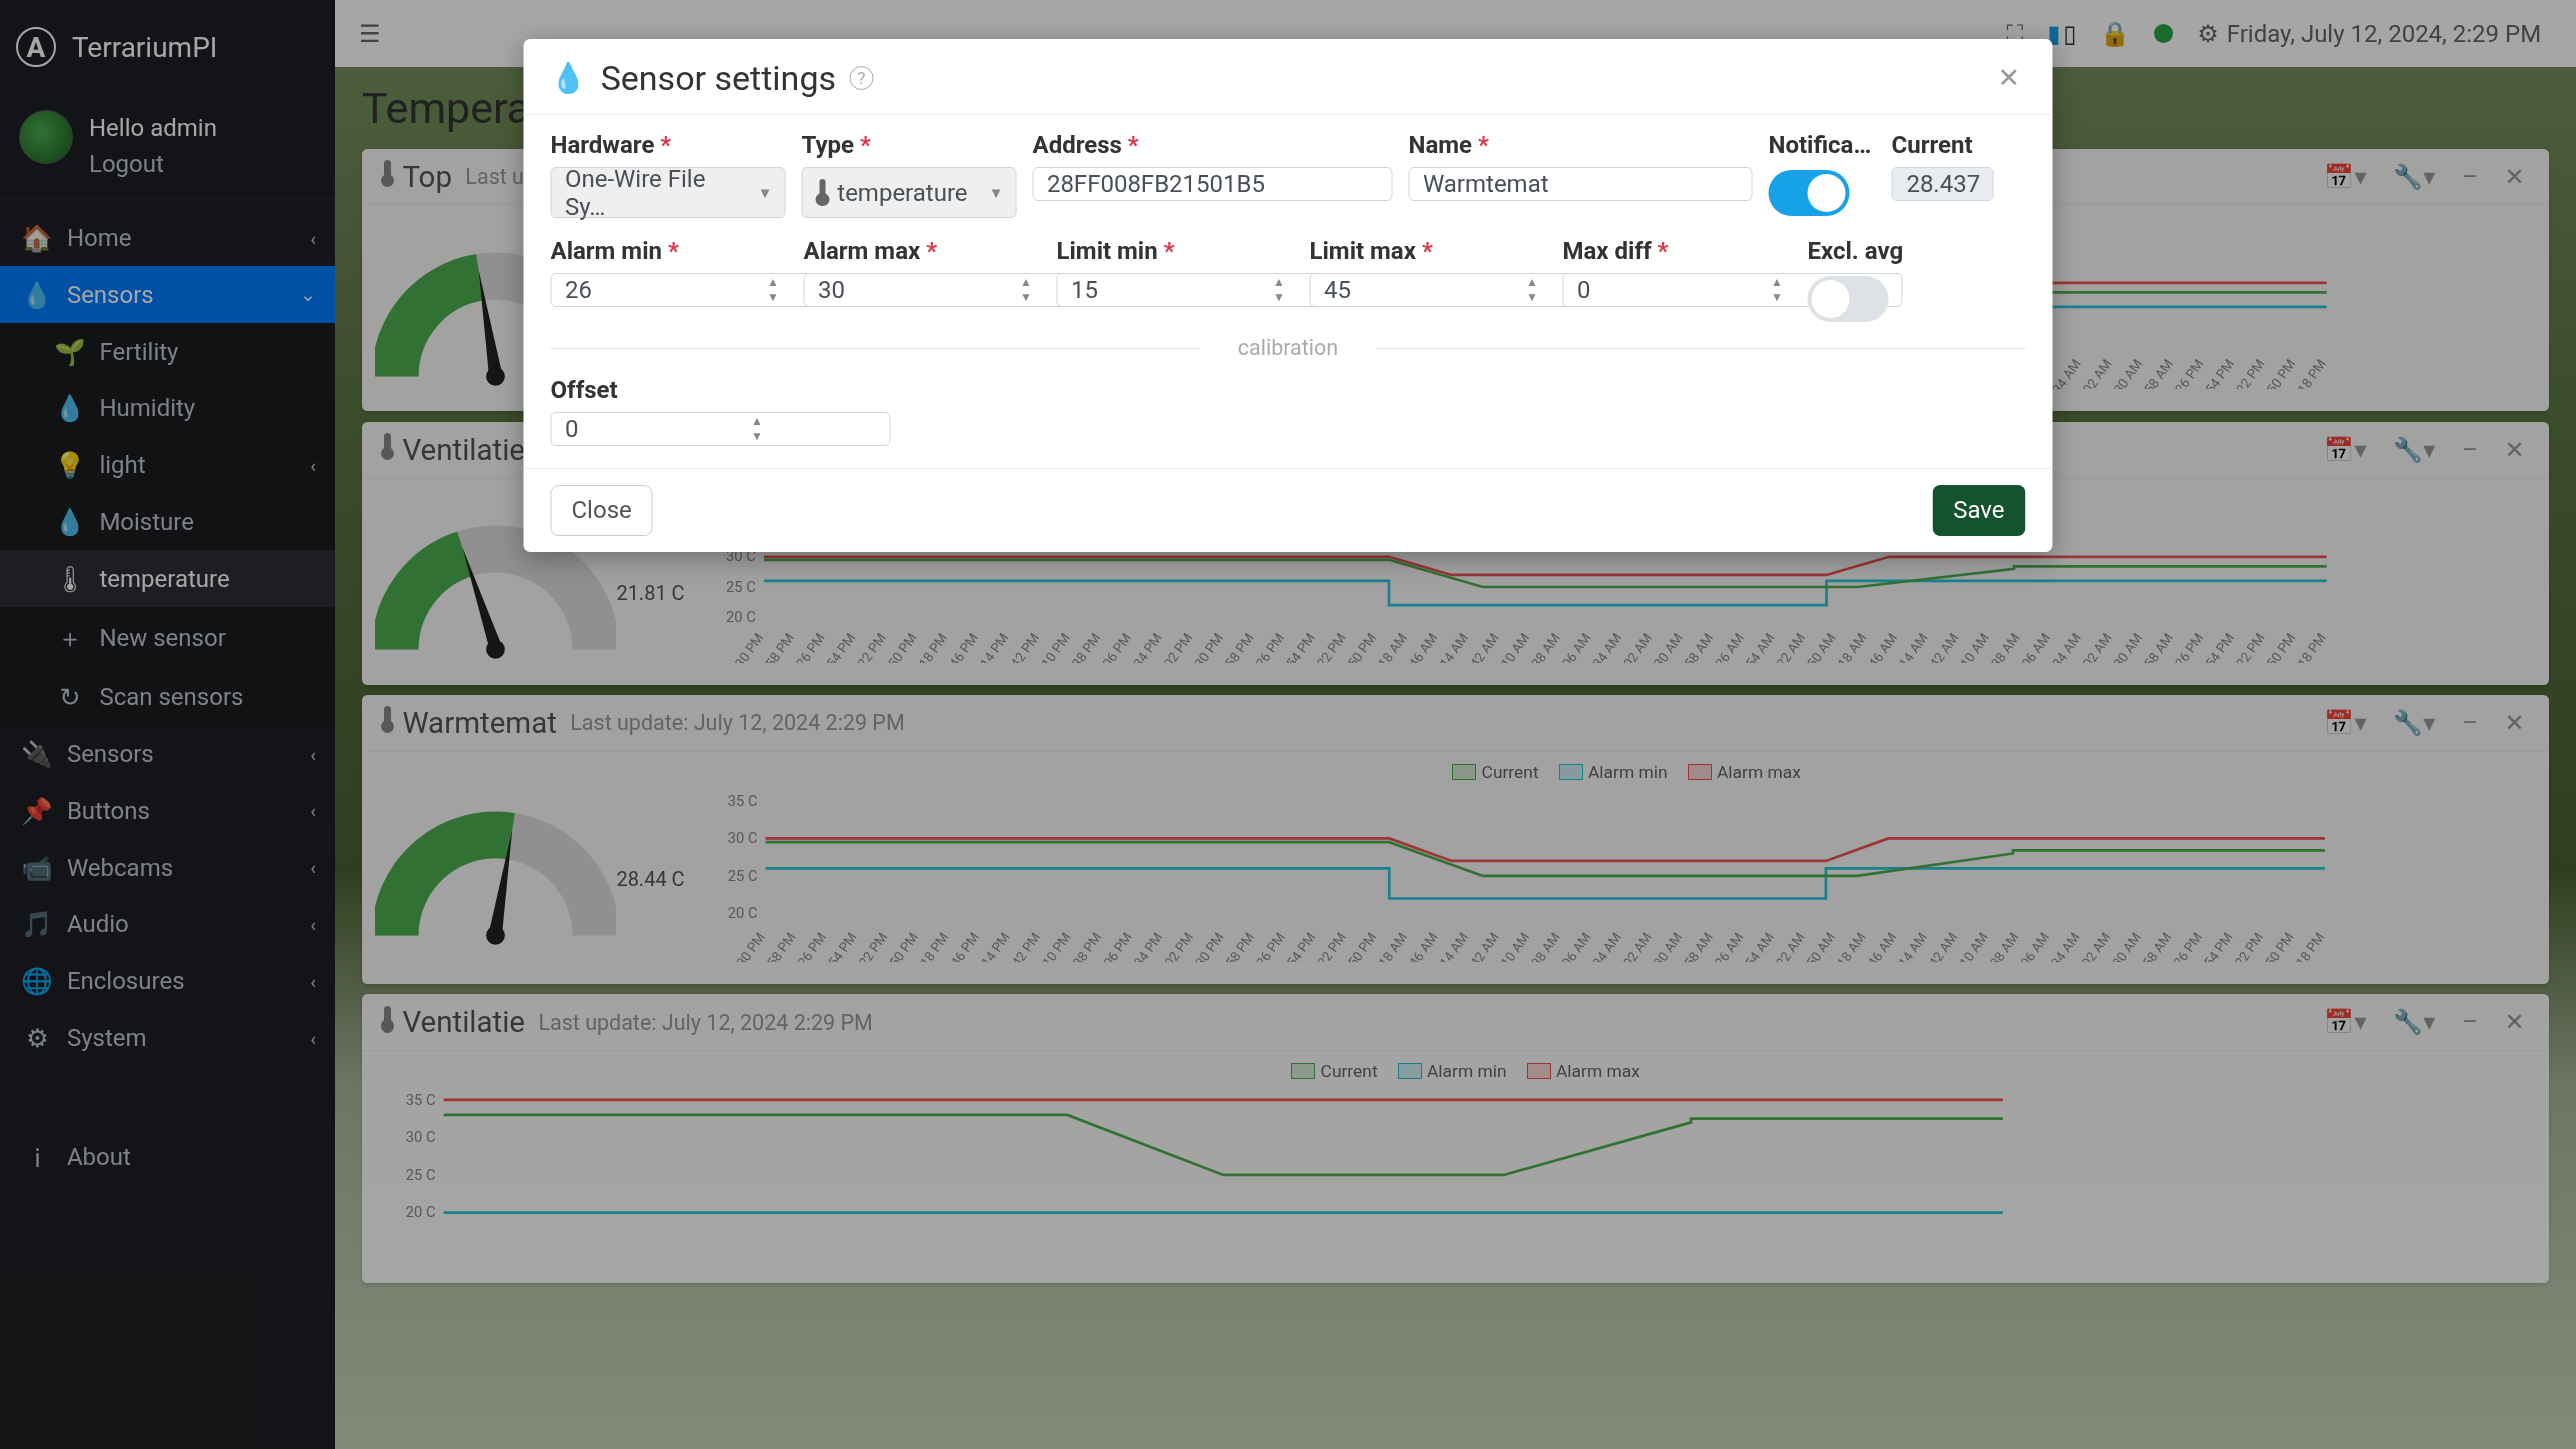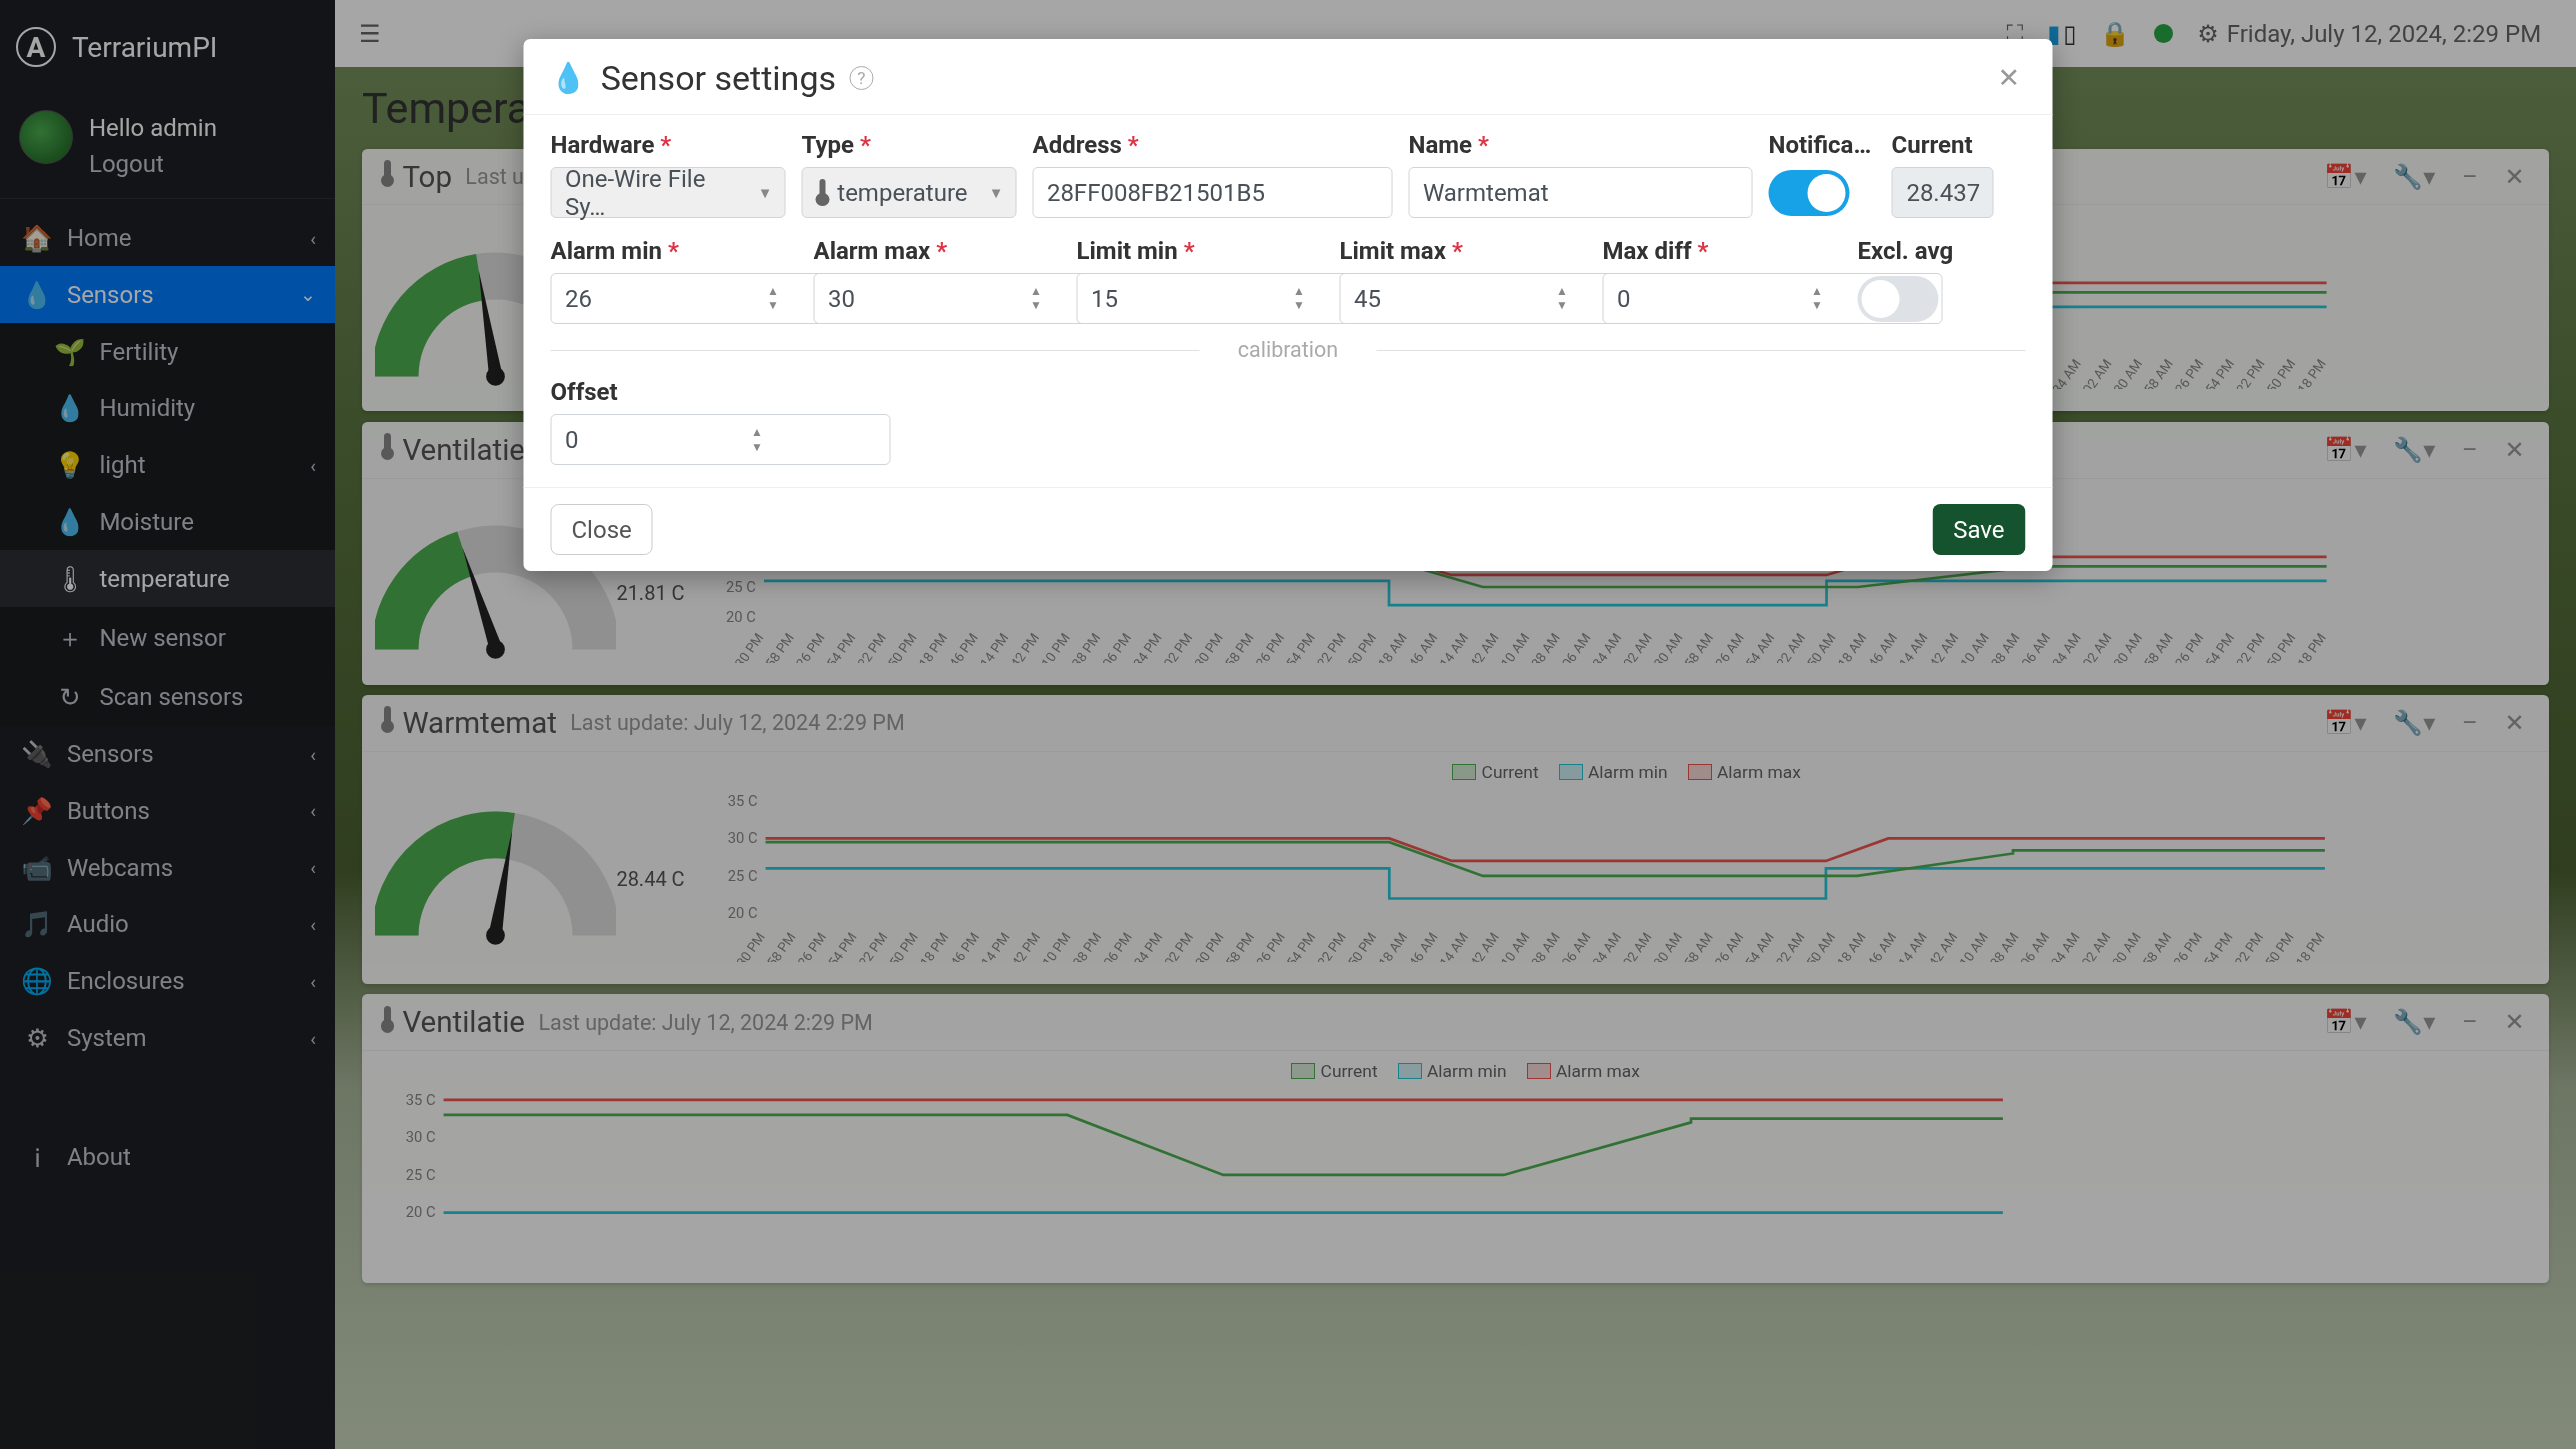--- a/index.html
+++ b/index.html
@@ -66,25 +66,25 @@
 .modal-title{font-size:34px;font-weight:400;color:#333}
 .modal-help{width:24px;height:24px;border:1.3px solid #aaa;border-radius:50%;display:inline-flex;align-items:center;justify-content:center;color:#aaa;font-size:17.4px;cursor:pointer}
 .modal-close{margin-left:auto;font-size:27px;color:#999;cursor:pointer;padding:0 5.4px}
 .modal-body{padding:16px 27px 21.5px 27px;border-top:0.7px solid #eee;border-bottom:0.7px solid #eee}
 .modal-footer{padding:16px 27px;display:flex}
 .btn{padding:10.7px 20px;border-radius:8px;font-size:24px;cursor:pointer;border:0.7px solid transparent}
 .btn-default{background:#fff;border-color:#ccc;color:#555}
 .btn-primary{background:#14532d;color:#fff;margin-left:auto}
 
 .form-row{display:grid;grid-template-columns:251px 231px 376px 360px 123px 102px;gap:0;margin-bottom:19px}
-.form-row-2{display:grid;grid-template-columns:251px 251px 251px 251px 243px 121px;gap:12px;margin-bottom:8px}
+.form-row-2{display:grid;grid-template-columns:251px 251px 251px 251px 243px 121px;gap:2px;margin-bottom:8px}
 .form-group{display:flex;flex-direction:column;padding-right:16px}
 .form-label{font-weight:700;color:#333;margin-bottom:8px;font-size:24px;white-space:nowrap;overflow:hidden;text-overflow:ellipsis}
 .req{color:#dc3545}
-.form-control{height:51px;border:0.7px solid #ced4da;border-radius:5.4px;padding:0 13.4px;font-size:24px;color:#495057;background:#fff}
+.form-control{height:34px;border:0.7px solid #ced4da;border-radius:5.4px;padding:0 13.4px;font-size:24px;color:#495057;background:#fff}
 .form-control[readonly]{background:#e9ecef}
 .form-select{position:relative;height:51px;border:0.7px solid #ced4da;border-radius:5.4px;background:#efefef;display:flex;align-items:center;padding:0 34px 0 13.4px;color:#495057;cursor:pointer}
 .form-select .caret{position:absolute;right:12px;color:#888;font-size:14.8px}
 .number-input{position:relative}
 .number-spinner{position:absolute;right:5.4px;top:50%;transform:translateY(-50%);display:flex;flex-direction:column;color:#888;font-size:12px;line-height:1}
 .spin-btn{cursor:pointer;padding:1.3px}
 
 .toggle{width:81px;height:46px;border-radius:27px;position:relative;cursor:pointer;margin-top:2.7px}
 .toggle.on{background:#17a2e8}
 .toggle.off{background:#dee2e6}

